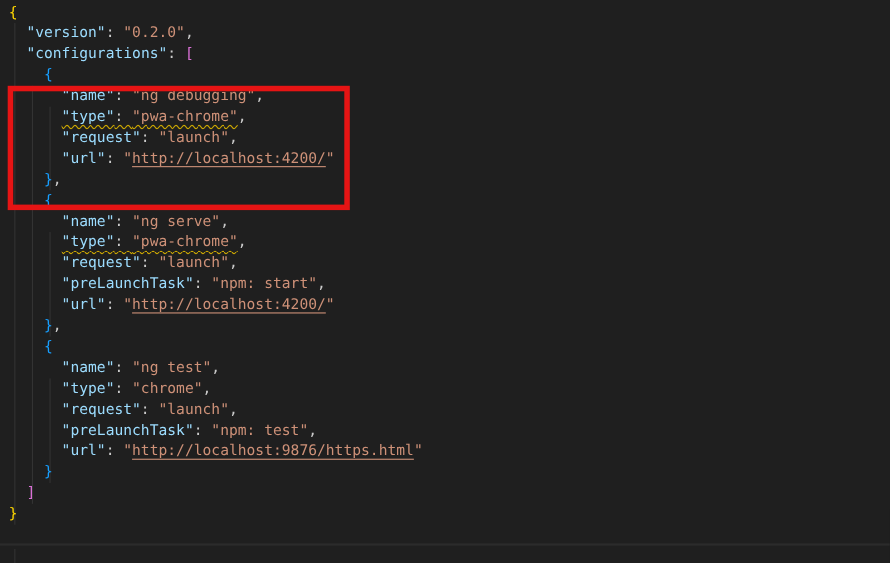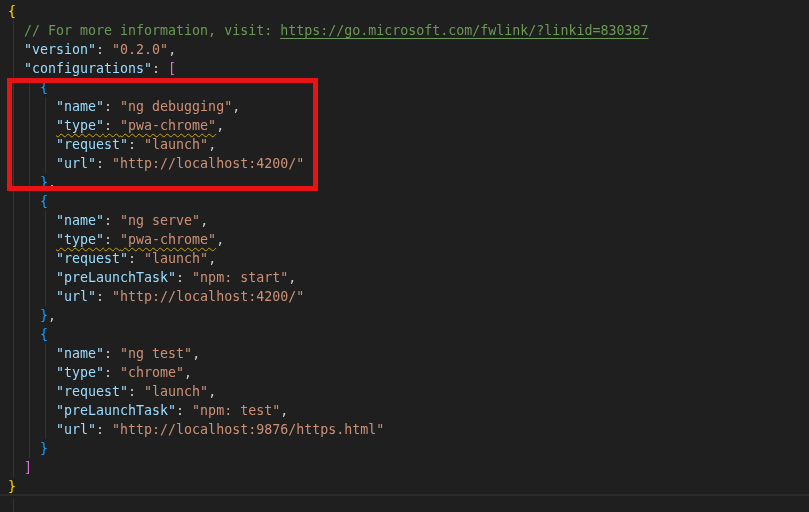--- a/index.html
+++ b/index.html
@@ -20,21 +20,21 @@
   #editor{position:absolute;left:0;top:0;width:809px;height:494px;padding-top:2px;}
   .code-line{height:19px;white-space:pre;position:relative;z-index:2;}
   .tok-p{color:var(--fg);}
   .tok-k{color:var(--key);}
   .tok-s{color:var(--string);}
   .tok-c{color:var(--comment);}
   .tok-b1{color:var(--b1);}
   .tok-b2{color:var(--b2);}
   .tok-b3{color:var(--b3);}
   .tok-cl{color:var(--comment);text-decoration:underline;text-decoration-thickness:1px;text-underline-offset:3px;}
-  .tok-sl{color:var(--string);text-decoration-thickness:1px;text-underline-offset:3px;}
+  .tok-sl{color:var(--string);text-decoration:underline;text-decoration-thickness:1px;text-underline-offset:3px;}
   .tok-warn{text-decoration:underline wavy var(--warning);text-decoration-thickness:1px;text-underline-offset:3px;}
   .indent-guide{position:absolute;width:1px;background:var(--guide);z-index:1;}
   #guide-l1{left:13px;top:21px;height:456px;}
   #guide-l2{left:29px;top:78px;height:380px;}
   #guide-l3a{left:45px;top:97px;height:76px;}
   #guide-l3b{left:45px;top:211px;height:95px;}
   #guide-l3c{left:45px;top:344px;height:95px;}
   #guide-stub{left:13px;top:499px;height:13px;}
   #divider{position:absolute;left:0;top:494px;width:809px;height:2px;background:var(--divider);z-index:1;}
   #annotation-rect{
@@ -47,21 +47,20 @@
 <body>
 
 <div id="editor">
   <div class="indent-guide" id="guide-l1"></div>
   <div class="indent-guide" id="guide-l2"></div>
   <div class="indent-guide" id="guide-l3a"></div>
   <div class="indent-guide" id="guide-l3b"></div>
   <div class="indent-guide" id="guide-l3c"></div>
   <div id="code-lines">
       <div class="code-line" style="padding-left: 8px;"><span class="tok-b1">{</span></div>
-      <div class="code-line" style="padding-left: 24px;"><span class="tok-c">// For more information, visit: </span><span class="tok-cl">https://go.microsoft.com/fwlink/?linkid=830387</span></div>
       <div class="code-line" style="padding-left: 24px;"><span class="tok-k">"version"</span><span class="tok-p">: </span><span class="tok-s">"0.2.0"</span><span class="tok-p">,</span></div>
       <div class="code-line" style="padding-left: 24px;"><span class="tok-k">"configurations"</span><span class="tok-p">: </span><span class="tok-b2">[</span></div>
       <div class="code-line" style="padding-left: 40px;"><span class="tok-b3">{</span></div>
       <div class="code-line" style="padding-left: 56px;"><span class="tok-k">"name"</span><span class="tok-p">: </span><span class="tok-s">"ng debugging"</span><span class="tok-p">,</span></div>
       <div class="code-line" style="padding-left: 56px;"><span class="tok-warn"><span class="tok-k">"type"</span><span class="tok-p">: </span><span class="tok-s">"pwa-chrome"</span></span><span class="tok-p">,</span></div>
       <div class="code-line" style="padding-left: 56px;"><span class="tok-k">"request"</span><span class="tok-p">: </span><span class="tok-s">"launch"</span><span class="tok-p">,</span></div>
       <div class="code-line" style="padding-left: 56px;"><span class="tok-k">"url"</span><span class="tok-p">: </span><span class="tok-s">"</span><span class="tok-sl">http://localhost:4200/</span><span class="tok-s">"</span></div>
       <div class="code-line" style="padding-left: 40px;"><span class="tok-b3">}</span><span class="tok-p">,</span></div>
       <div class="code-line" style="padding-left: 40px;"><span class="tok-b3">{</span></div>
       <div class="code-line" style="padding-left: 56px;"><span class="tok-k">"name"</span><span class="tok-p">: </span><span class="tok-s">"ng serve"</span><span class="tok-p">,</span></div>

